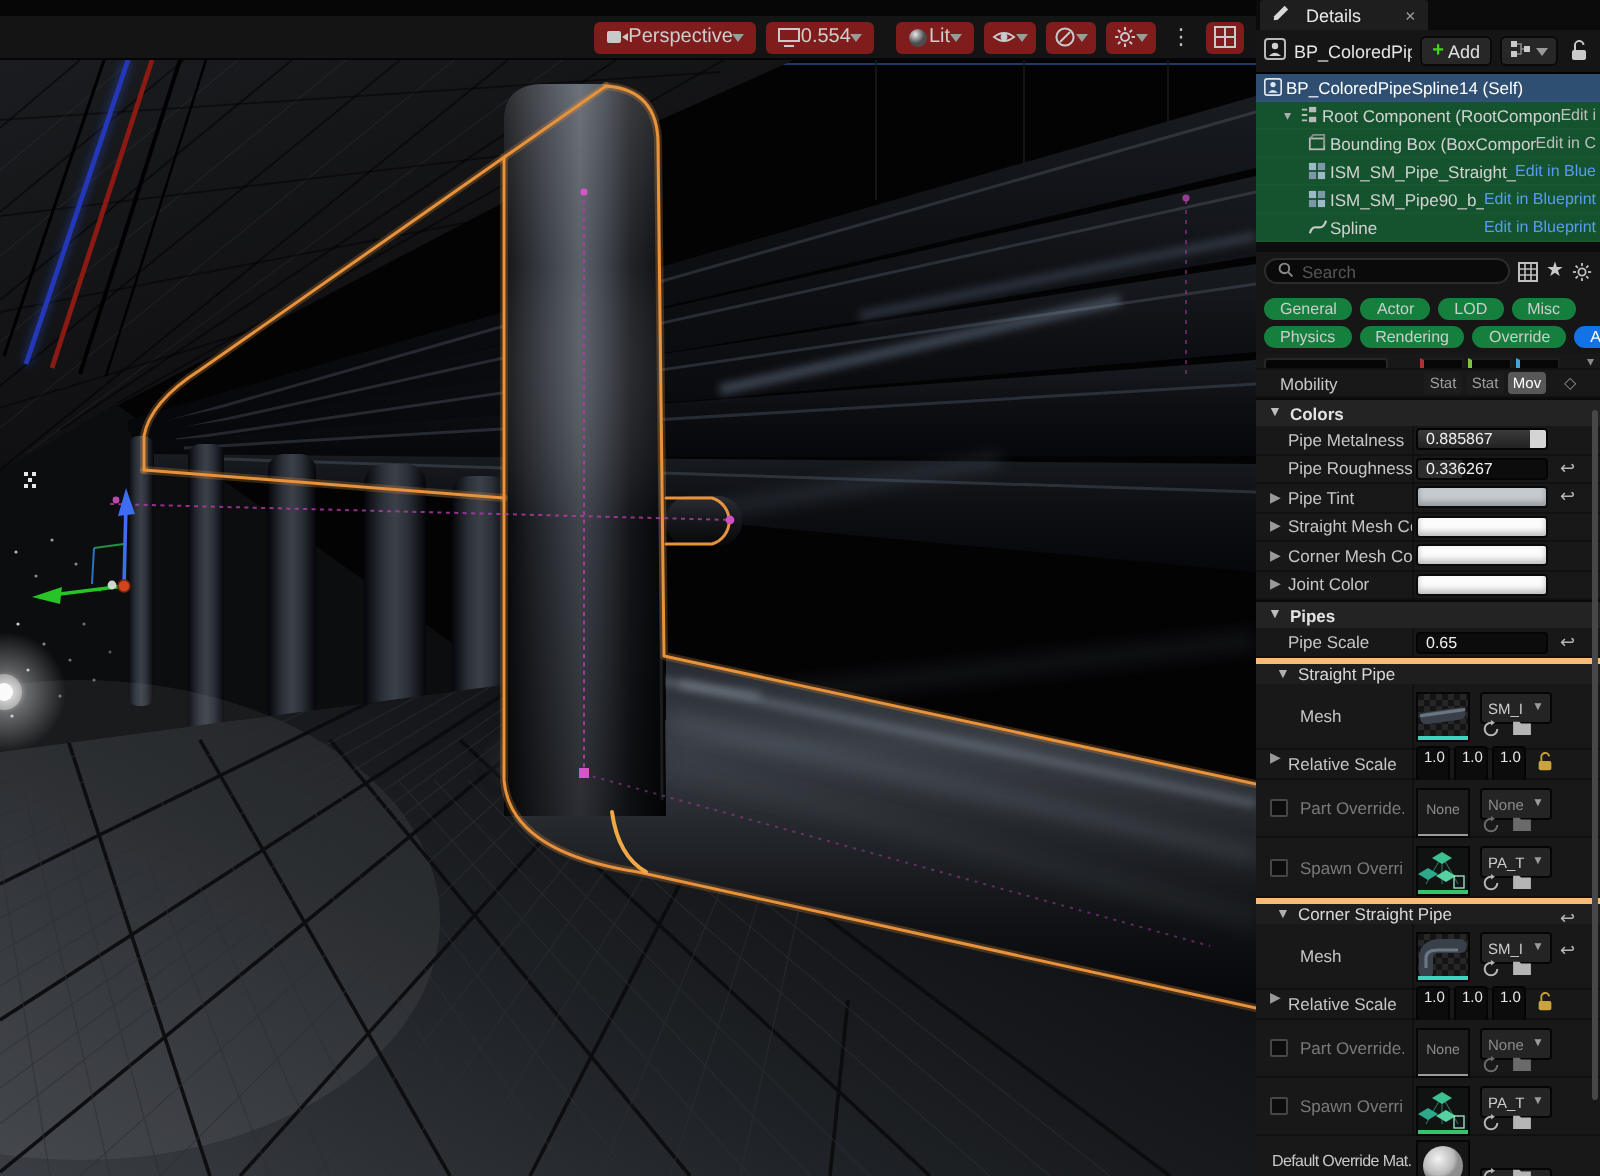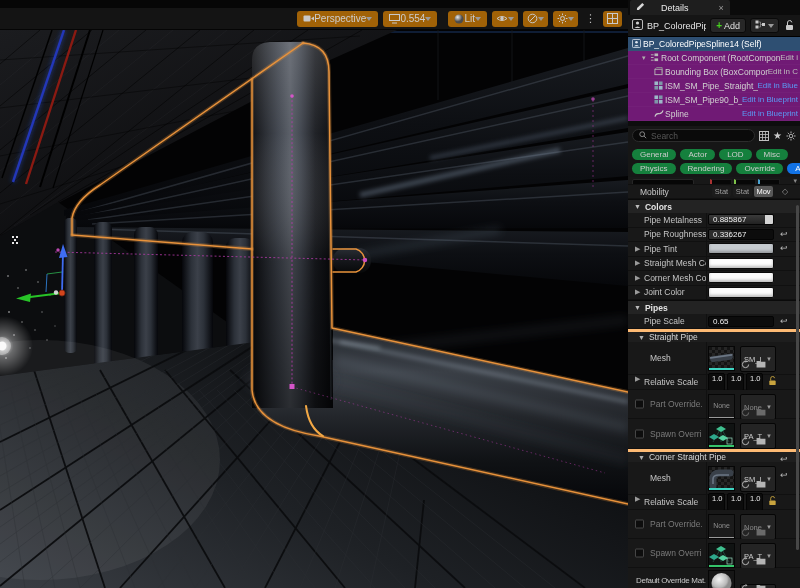--- a/index.html
+++ b/index.html
@@ -6,42 +6,42 @@
   html,body { background:#000; }
   body { font-family:"Liberation Sans", sans-serif; }
   .app { position:relative; width:800px; height:588px; background:#000; overflow:hidden; }
 
   
   .viewport { position:absolute; left:0; top:0; width:628px; height:588px; background:#030304; }
   .vp-topstrip { height:8px; background:#060606; }
   .vp-toolbar { height:22px; background:#141414; border-bottom:1px solid #050505;
     display:flex; align-items:center; justify-content:flex-end; gap:5px; padding-right:6px; }
   .tbtn { display:flex; align-items:center; height:16px; padding:0 6px;
-    background:#a16207; border-radius:3px; color:#cdcdcd; font-size:10px; }
+    background:#7f1d1d; border-radius:3px; color:#cdcdcd; font-size:10px; }
   .tbtn.icononly { padding:0 4px; }
   .tbtn svg { display:block; }
   .tb-caret { width:0; height:0; border-left:3px solid transparent; border-right:3px solid transparent; border-top:4px solid #9a9a9a; }
   .tb-dots { color:#bdbdbd; font-size:11px; padding:0 2px; letter-spacing:0; }
   .scene { position:absolute; left:0; top:30px; width:628px; height:558px; display:block; }
 
   
   .details { position:absolute; left:628px; top:0; width:172px; height:588px; background:#161616; color:#c8c8c8; font-size:8.5px; }
   .d-tabbar { height:15px; background:#0b0b0b; display:flex; align-items:stretch; }
-  .d-tab { display:flex; align-items:center; gap:16px; background:#1e1e1e; padding:0 6px; border-radius:2px 2px 0 0; margin-left:2px; }
+  .d-tab { display:flex; align-items:center; gap:8px; background:#1e1e1e; padding:0 6px; border-radius:2px 2px 0 0; margin-left:2px; }
   .d-tab-title { color:#e9e9e9; font-size:9px; }
   .d-tab-close { color:#9a9a9a; font-size:9px; margin-left:14px; }
   .d-header { height:22px; background:#151515; border-bottom:1px solid #000; display:flex; align-items:center; gap:4px; padding:0 4px; }
   .d-actorname { flex:1; color:#e4e4e4; font-size:9px; white-space:nowrap; overflow:hidden; }
   .d-addbtn { display:flex; align-items:center; gap:2px; background:#272727; border:1px solid #0a0a0a; border-radius:3px; height:15px; padding:0 5px; }
   .d-addplus { color:#46d21f; font-size:10px; font-weight:bold; line-height:1; }
   .d-addlabel { color:#e0e0e0; font-size:9px; }
   .d-hierbtn { display:flex; align-items:center; gap:2px; background:#272727; border:1px solid #0a0a0a; border-radius:3px; height:15px; padding:0 4px; }
   .d-lockbtn { display:flex; align-items:center; padding:0 2px; }
 
-  .d-tree { background:#701a75; }
+  .d-tree { background:#14532d; }
   .trow { height:14px; display:flex; align-items:center; padding:0 2px 0 4px; border-bottom:1px solid rgba(255,255,255,0.025); }
   .trow.sel { background:#2e4f72; }
   .t-arrow { color:#aeaeae; font-size:7px; width:8px; flex-shrink:0; }
   .t-icon { width:11px; flex-shrink:0; display:flex; align-items:center; }
   .t-name { color:#d2d2d2; font-size:8.5px; white-space:nowrap; overflow:hidden; flex-shrink:1; }
   .trow.sel .t-name { color:#fff; }
   .t-link { margin-left:auto; font-size:8px; white-space:nowrap; overflow:hidden; color:#bdbdbd; flex-shrink:0; max-width:58px; }
   .t-link.blue { color:#5a9bf6; }
   .ind1 { width:10px; flex-shrink:0; } .ind2 { width:22px; flex-shrink:0; }
   .d-treepad { height:5px; background:#0d0d0d; }
@@ -91,21 +91,21 @@
 
   .assetrow { position:relative; background:#181818; border-bottom:1px solid #101010; }
   .assetrow::before { content:''; position:absolute; left:78px; top:0; bottom:0; width:1px; background:#101010; }
   .a-label { position:absolute; left:22px; top:50%; transform:translateY(-50%); color:#c6c6c6; font-size:8.5px; }
   .a-label.gray { color:#7a7a7a; max-width:52px; white-space:nowrap; overflow:hidden; }
   .a-check { position:absolute; left:7px; top:50%; transform:translateY(-50%); width:9px; height:9px; background:#0d0d0d; border:1px solid #464646; border-radius:1px; }
   .a-thumb { position:absolute; left:80px; top:4px; width:27px; height:25px; border:1px solid #060606; overflow:hidden; }
   .a-thumb svg { display:block; }
   .checker { background-image:linear-gradient(45deg,#262626 25%,transparent 25%,transparent 75%,#262626 75%),linear-gradient(45deg,#262626 25%,transparent 25%,transparent 75%,#262626 75%); background-color:#141414; background-size:6px 6px; background-position:0 0,3px 3px; }
   .a-bar { position:absolute; left:0; right:0; bottom:0; height:2px; }
-  .a-drop { position:absolute; left:112px; top:4px; width:36px; height:11px; background:#242424; border:1px solid #050505; border-radius:2px; display:flex; align-items:center; justify-content:space-between; padding:12px 3px; }
+  .a-drop { position:absolute; left:112px; top:4px; width:36px; height:11px; background:#242424; border:1px solid #050505; border-radius:2px; display:flex; align-items:center; justify-content:space-between; padding:7px 3px; }
   .a-drop .dtxt { font-size:7.5px; color:#cccccc; } .a-drop.gray .dtxt { color:#8a8a8a; }
   .a-drop .dcar { color:#9a9a9a; font-size:6px; }
   .a-icons { position:absolute; left:113px; top:18px; display:flex; gap:6px; color:#b5b5b5; }
   .a-icons.gray { color:#6a6a6a; }
   .a-reset { position:absolute; left:152px; top:8px; color:#b5b5b5; font-size:9px; }
   .nonetxt { position:absolute; left:0; right:0; top:7px; text-align:center; color:#8e8e8e; font-size:7px; }
   .relfields { position:absolute; left:80px; top:50%; transform:translateY(-50%); display:flex; gap:2px; }
   .relfields span { display:block; width:17px; height:18px; line-height:9px; background:#0c0c0c; border:1px solid #040404; border-radius:2px; color:#e8e8e8; font-size:7.5px; padding-left:3px; }
   .rellock { position:absolute; left:140px; top:50%; transform:translateY(-50%); }
 

